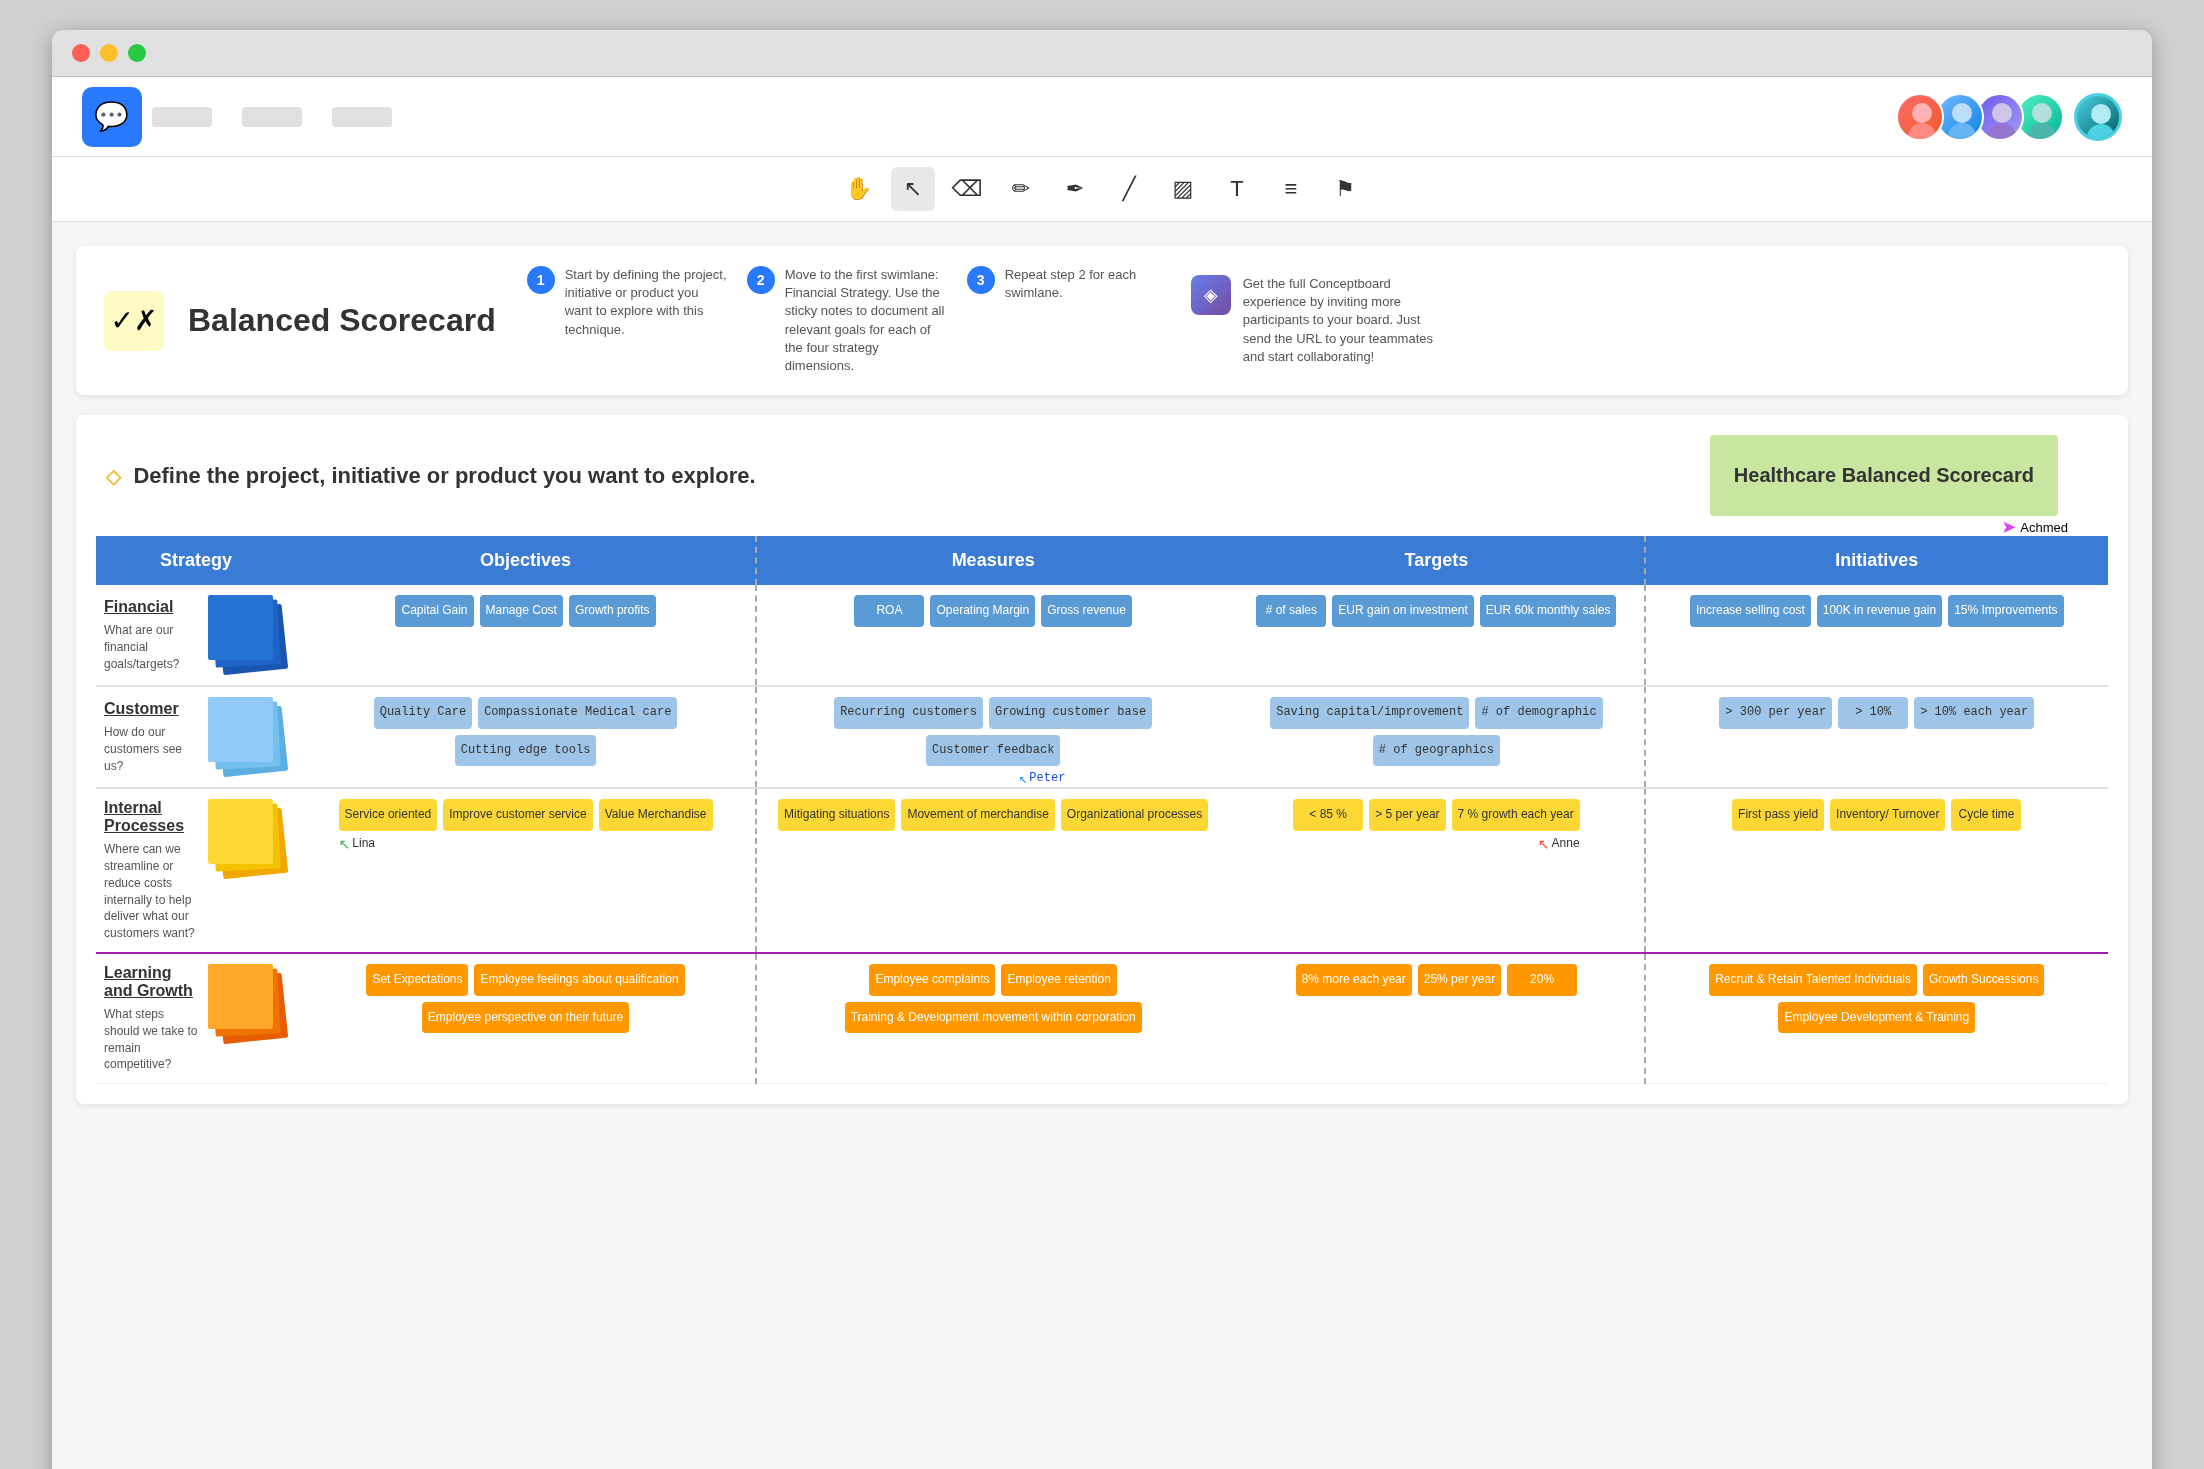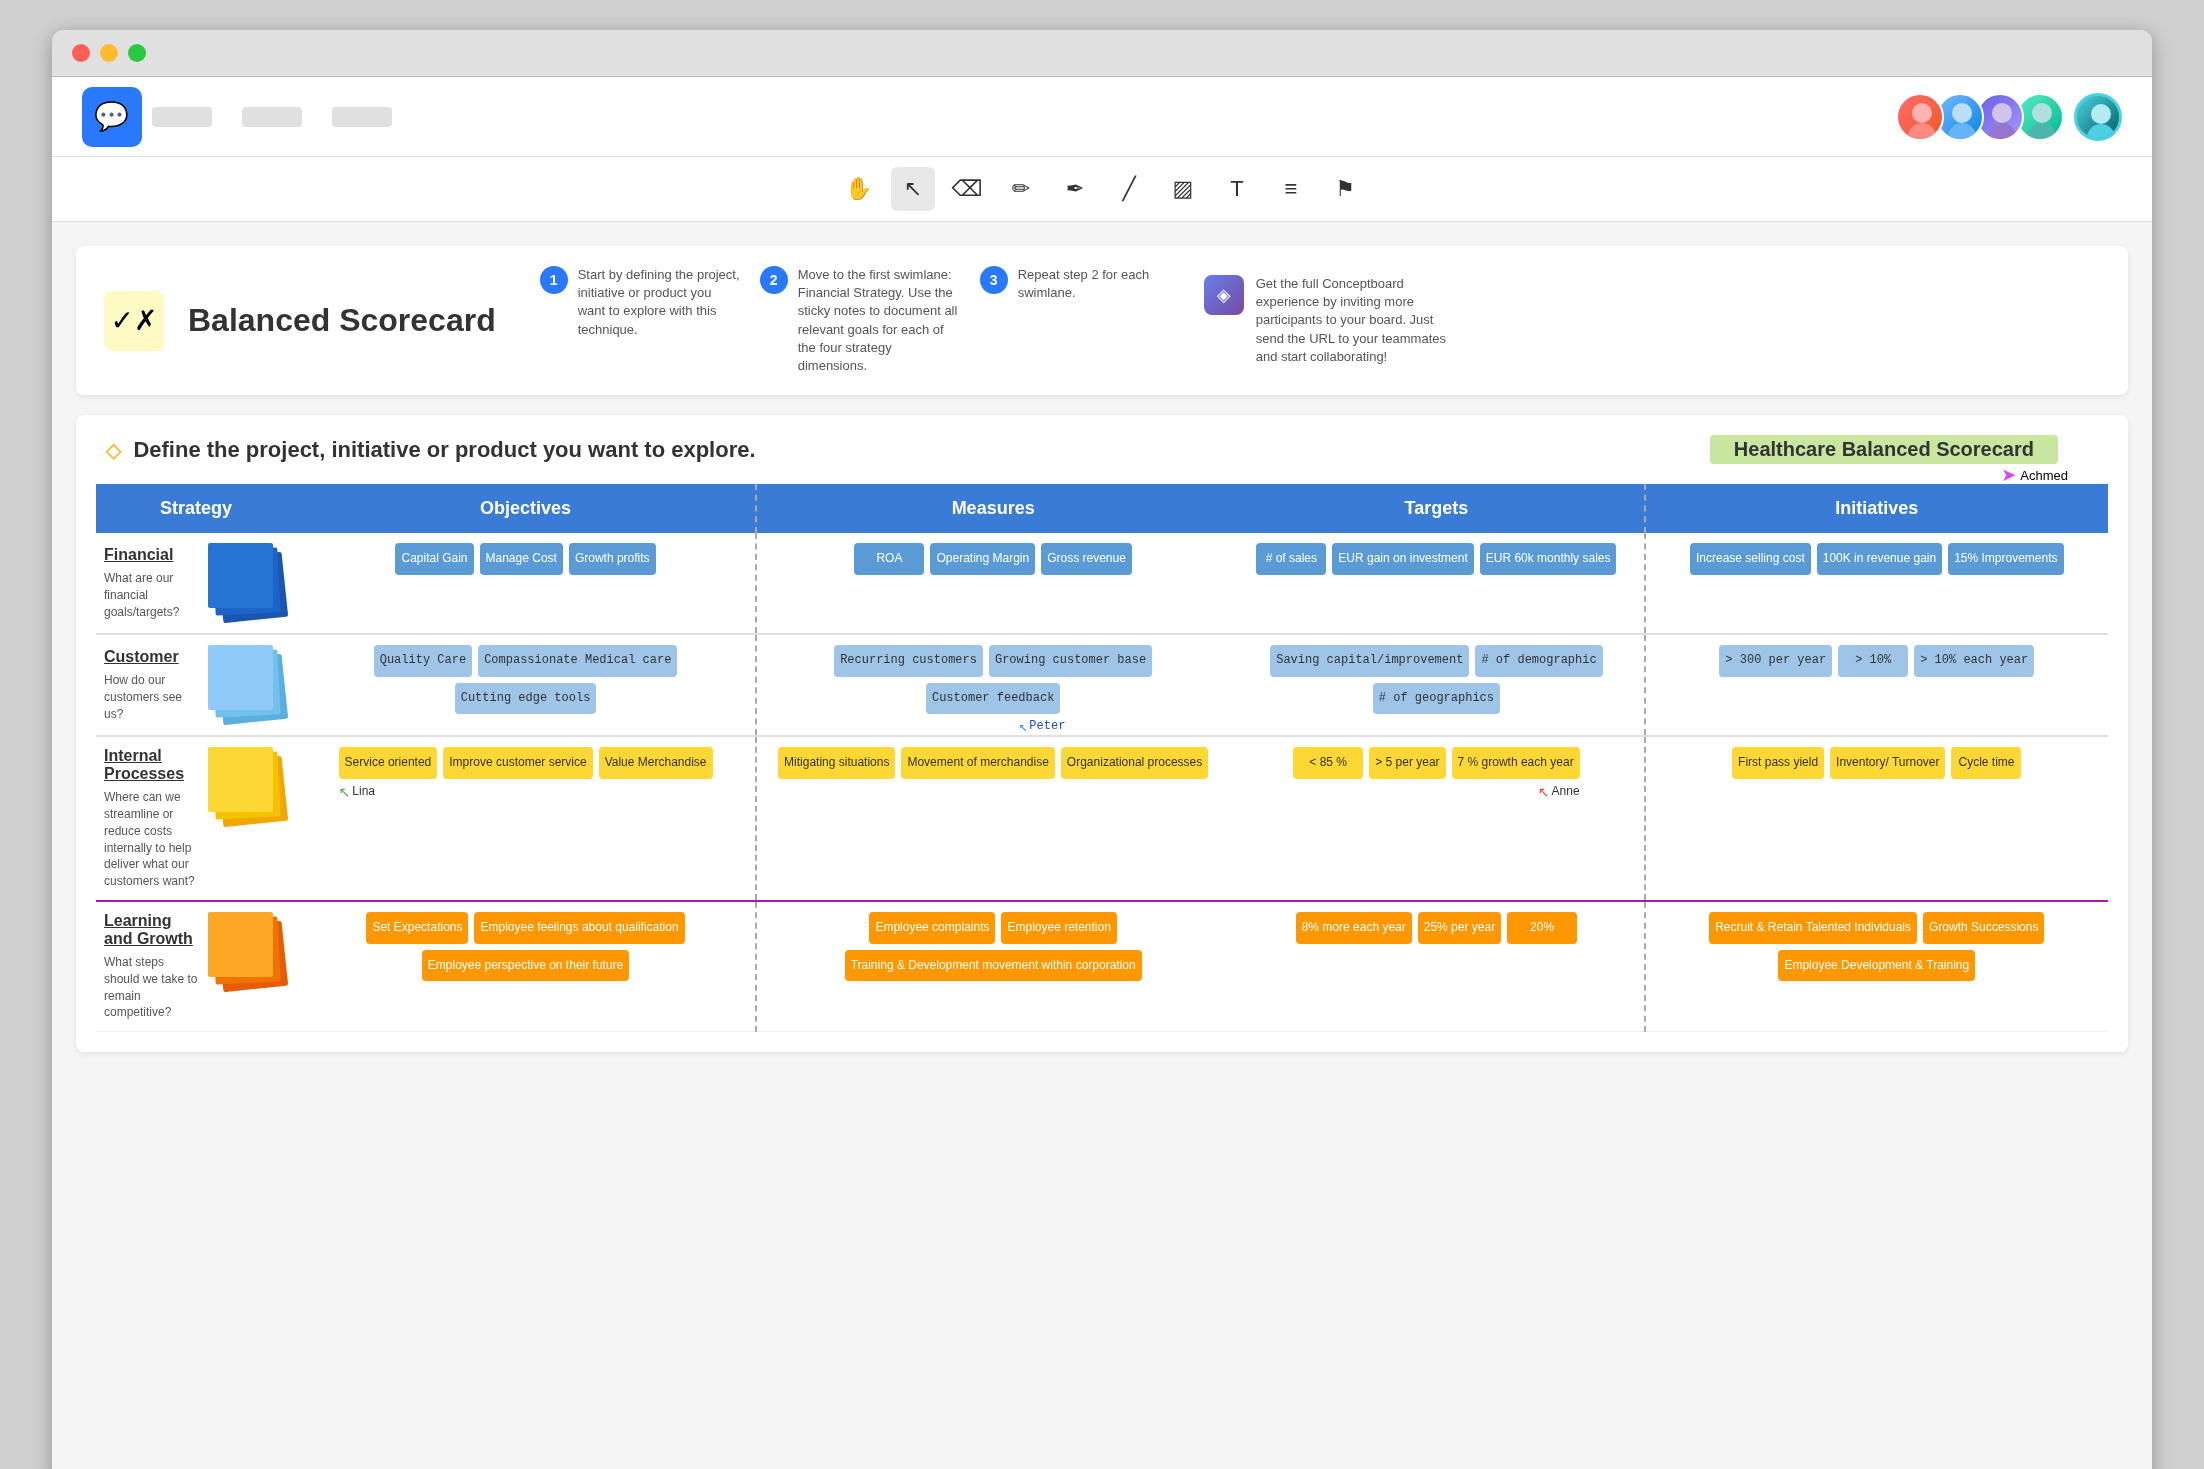--- a/index.html
+++ b/index.html
@@ -139,21 +139,21 @@
       margin-bottom: 20px;
       padding: 0 10px;
     }
     .define-text {
       display: flex; align-items: center; gap: 12px;
       font-size: 22px; font-weight: bold; color: #333;
     }
     .diamond { color: #f0c040; font-size: 20px; }
     .healthcare-card {
       background: #c8e6a0;
-      padding: 3px 24px;
+      padding: 29px 24px;
       border-radius: 4px;
       font-size: 20px;
       font-weight: bold;
       color: #333;
       position: relative;
     }
 
     
     .sc-table {
       width: 100%;
@@ -278,21 +278,21 @@
     <div class="tool-btn">▨</div>
     <div class="tool-btn">T</div>
     <div class="tool-btn">≡</div>
     <div class="tool-btn">⚑</div>
   </div>
 
   <div class="canvas">
 
     <div class="intro-card">
       <div class="intro-logo">✓✗</div>
-      <div style="margin-right: 20px;">
+      <div style="margin-right: 7px;">
         <div class="intro-title">Balanced Scorecard</div>
       </div>
       <div class="intro-steps">
         <div class="intro-step">
           <div class="step-num">1</div>
           <div class="step-text">Start by defining the project, initiative or product you want to explore with this technique.</div>
         </div>
         <div class="intro-step">
           <div class="step-num">2</div>
           <div class="step-text">Move to the first swimlane: Financial Strategy. Use the sticky notes to document all relevant goals for each of the four strategy dimensions.</div>

